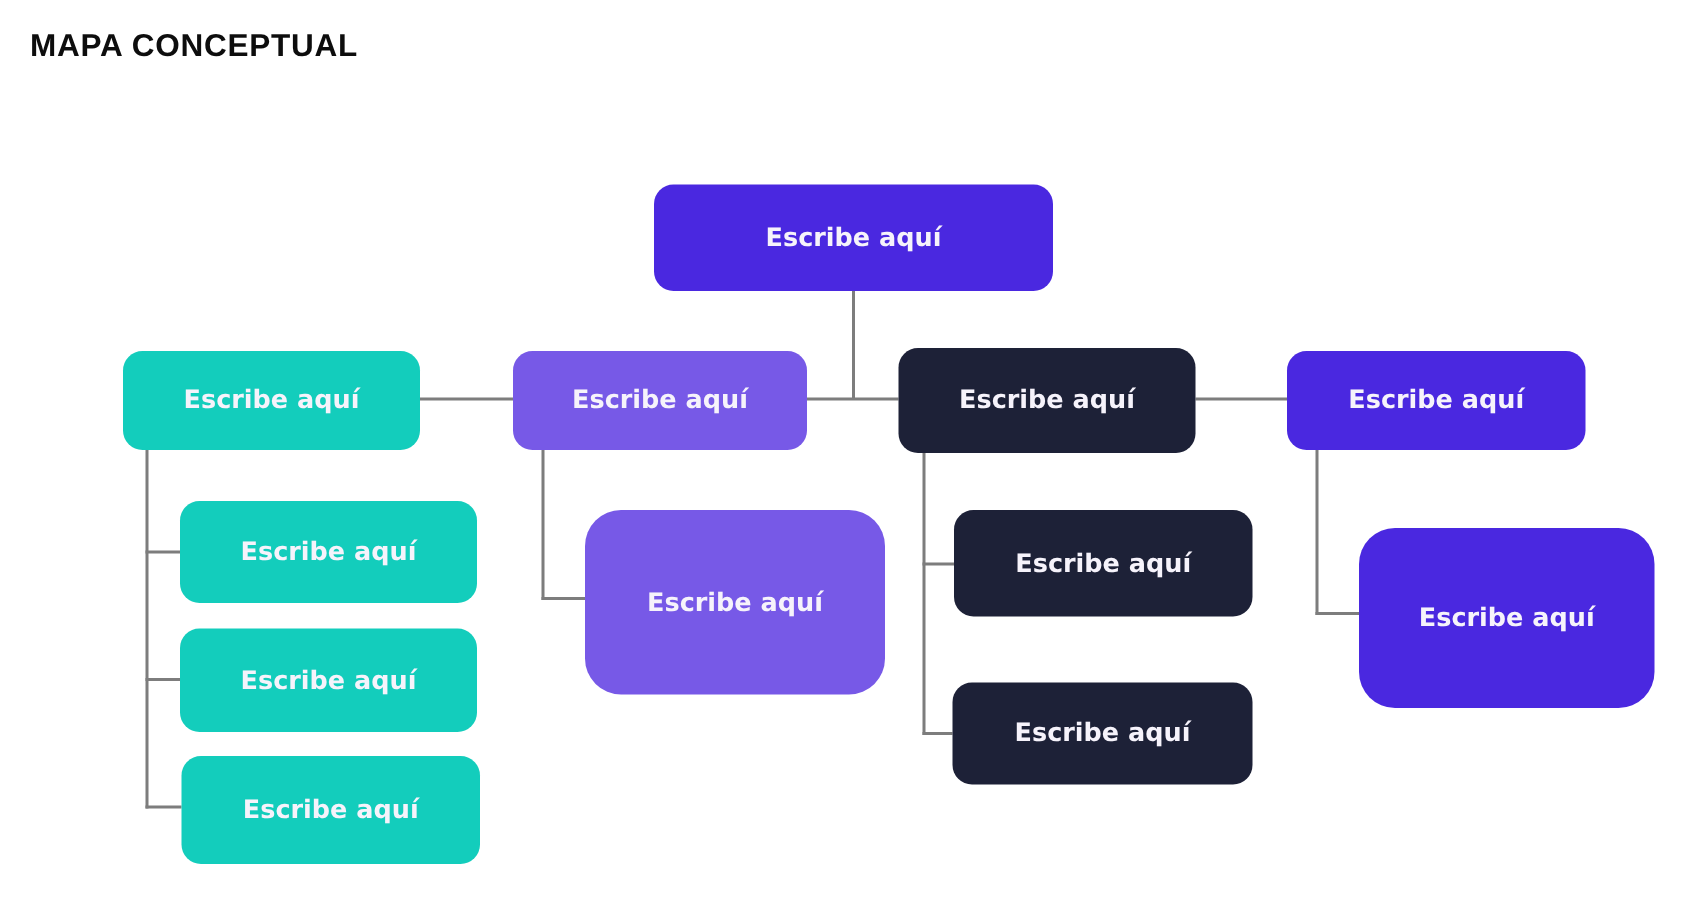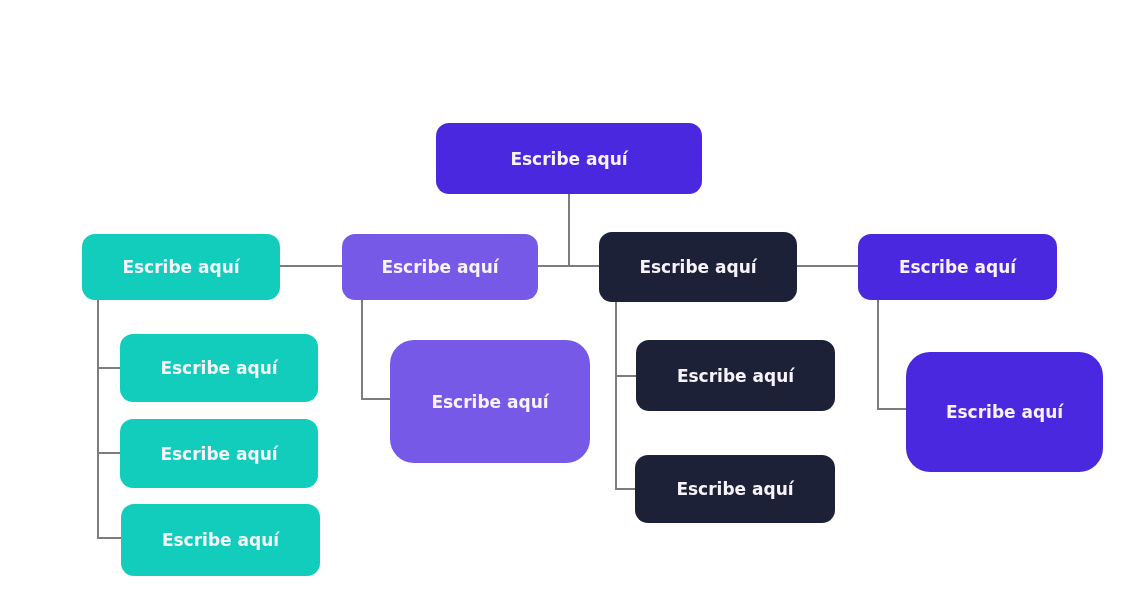--- a/index.html
+++ b/index.html
@@ -67,20 +67,21 @@
     #conn-dark-stub-1  { left: 615px; top: 375px; width: 21px; height: 2px; }
     #conn-dark-stub-2  { left: 615px; top: 488px; width: 20px; height: 2px; }
     #conn-purple-trunk { left: 877px; top: 300px; width: 2px;  height: 110px; }
     #conn-purple-stub  { left: 877px; top: 408px; width: 29px; height: 2px; }
   </style>
 </head>
 <body>
 
 <div class="canvas">
 
+  <div class="page-title" style="color: rgb(13, 13, 13);">MAPA CONCEPTUAL</div>
 
   <div class="conn" id="conn-root-stem" style="background-color: rgb(125, 125, 125);"></div>
   <div class="conn" id="conn-row-link-1" style="background-color: rgb(125, 125, 125);"></div>
   <div class="conn" id="conn-row-link-2" style="background-color: rgb(125, 125, 125);"></div>
   <div class="conn" id="conn-row-link-3" style="background-color: rgb(125, 125, 125);"></div>
   <div class="conn" id="conn-teal-trunk" style="background-color: rgb(125, 125, 125);"></div>
   <div class="conn" id="conn-teal-stub-1" style="background-color: rgb(125, 125, 125);"></div>
   <div class="conn" id="conn-teal-stub-2" style="background-color: rgb(125, 125, 125);"></div>
   <div class="conn" id="conn-teal-stub-3" style="background-color: rgb(125, 125, 125);"></div>
   <div class="conn" id="conn-violet-trunk" style="background-color: rgb(125, 125, 125);"></div>

